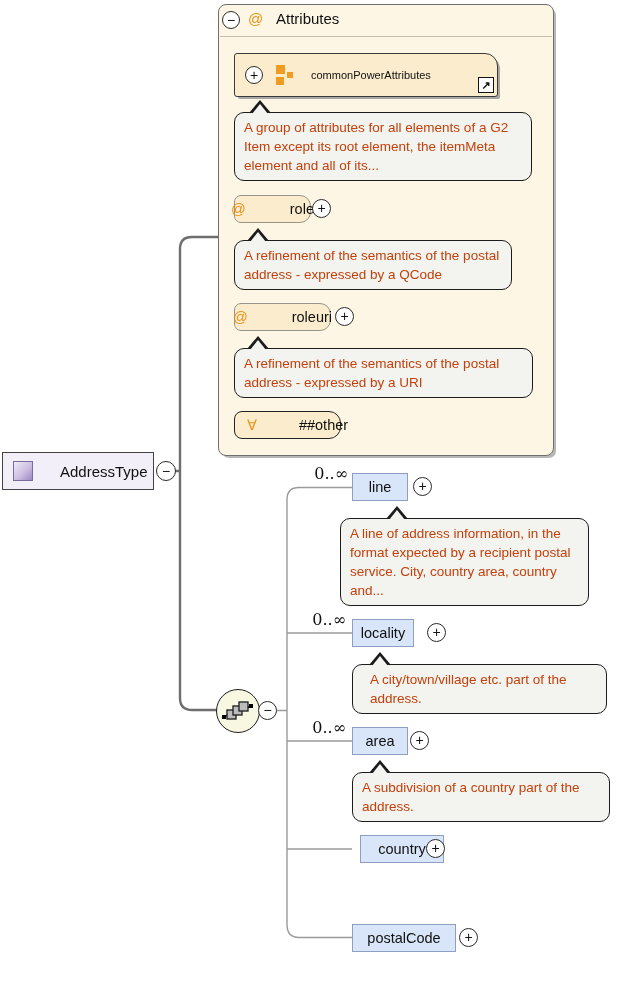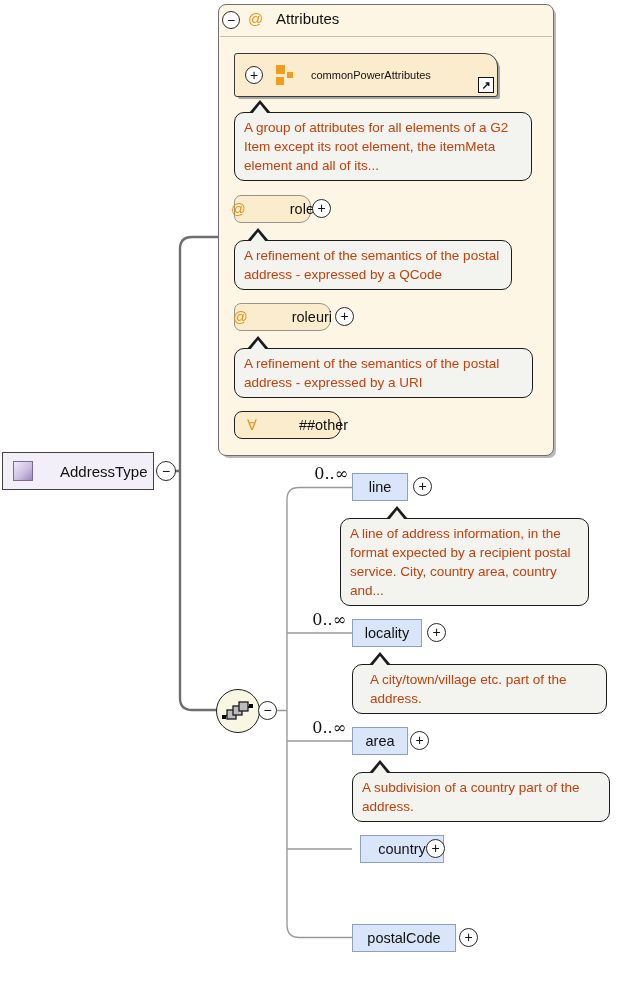--- a/index.html
+++ b/index.html
@@ -204,21 +204,21 @@
     </svg>
   </div>
   <div class="abs toggle" style="left:258px; top:701px;">−</div>
 
   <div class="abs card" style="left:300px; top:464px;">0..∞</div>
   <div class="abs elem-box" style="left:352px; top:473px; width:56px;">line</div>
   <div class="abs toggle" style="left:413px; top:477px;">+</div>
   <div class="abs bubble" style="left:340px; top:518px; width:249px; --tip:45px;">A line of address information, in the format expected by a recipient postal service. City, country area, country and...</div>
 
   <div class="abs card" style="left:298px; top:610px;">0..∞</div>
-  <div class="abs elem-box" style="left:352px; top:619px; width:70px;">locality</div>
+  <div class="abs elem-box" style="left:352px; top:619px; width:62px;">locality</div>
   <div class="abs toggle" style="left:427px; top:623px;">+</div>
   <div class="abs bubble" style="left:352px; top:664px; width:255px;padding-left:17px; --tip:16px;">A city/town/village etc. part of the address.</div>
 
   <div class="abs card" style="left:298px; top:718px;">0..∞</div>
   <div class="abs elem-box" style="left:352px; top:727px; width:56px;">area</div>
   <div class="abs toggle" style="left:410px; top:731px;">+</div>
   <div class="abs bubble" style="left:352px; top:772px; width:258px; --tip:16px;">A subdivision of a country part of the address.</div>
 
   <div class="abs elem-box" style="left:360px; top:835px; width:84px;">country</div>
   <div class="abs toggle" style="left:426px; top:839px;">+</div>

